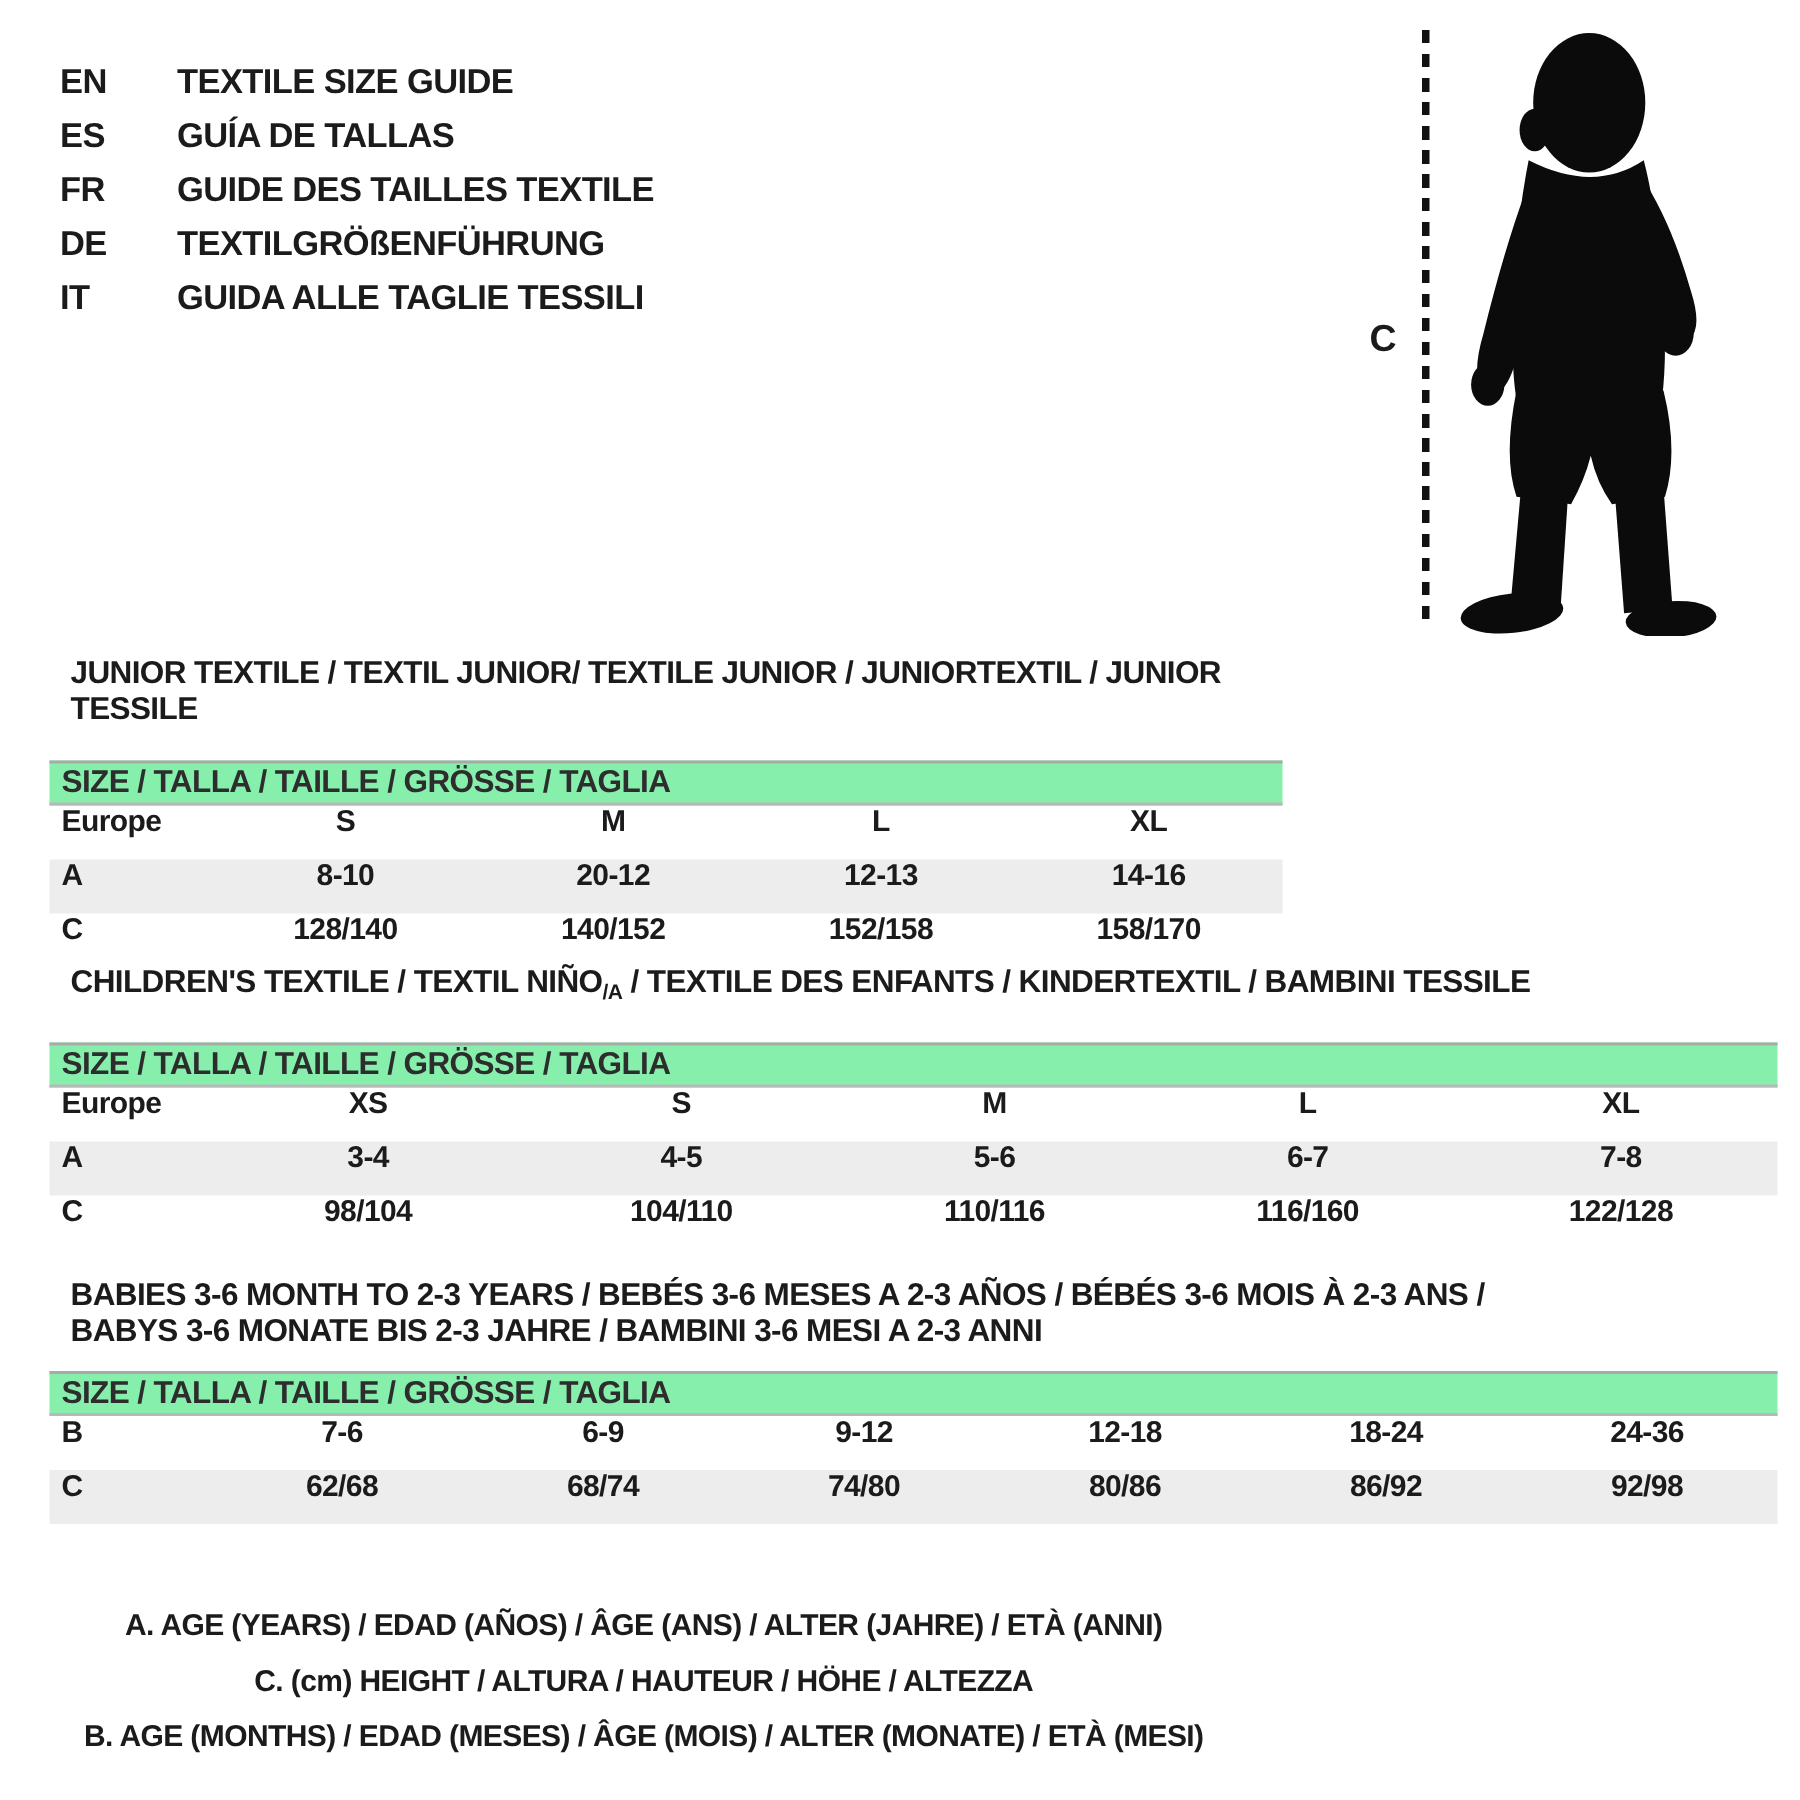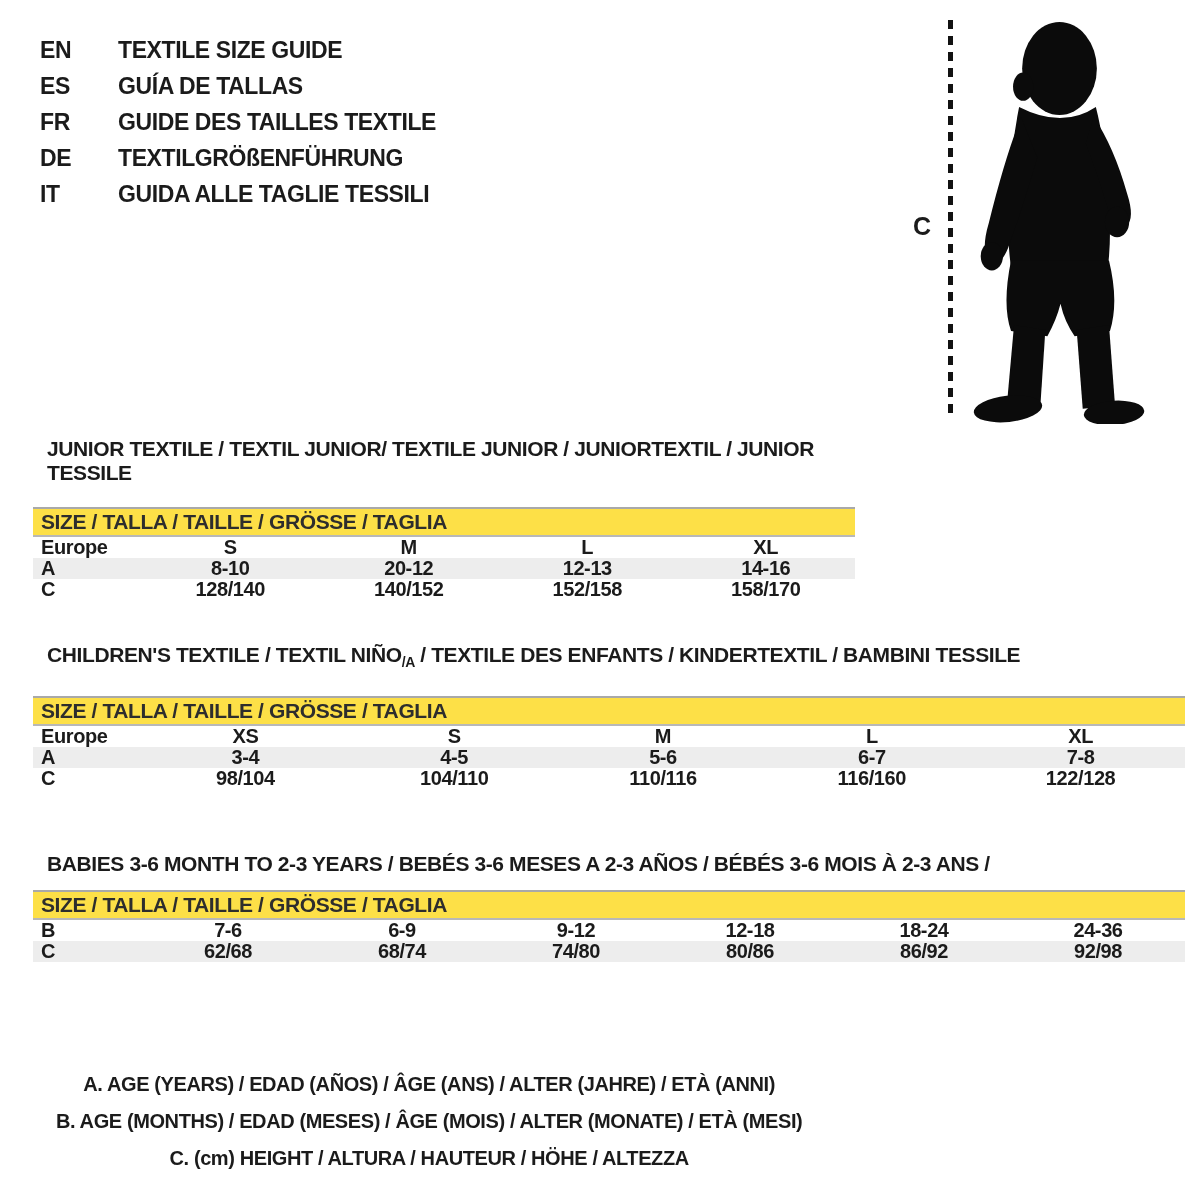--- a/index.html
+++ b/index.html
@@ -4,40 +4,40 @@
 <style>
   html,body{margin:0;padding:0;}
   body{
     width:1200px;height:1200px;position:relative;overflow:hidden;
     background:#ffffff;color:#1b1b1b;
     font-family:"Liberation Sans","DejaVu Sans",sans-serif;
     font-weight:700;letter-spacing:-0.4px;
   }
   
   .lang-block{position:absolute;left:40px;top:32px;}
-  .lang-row{display:flex;height:36px;align-items:center;font-size:23px;}
+  .lang-row{display:flex;height:36px;align-items:flex-end;font-size:23px;}
   .lang-code{width:78px;}
   
   .figure-block{position:absolute;left:905px;top:12px;width:280px;height:415px;}
   .dash-line{
     position:absolute;left:43px;top:8px;width:5px;height:400px;
     background:repeating-linear-gradient(to bottom,#121212 0px,#121212 9px,transparent 9px,transparent 16px);
   }
   .height-letter{position:absolute;left:8px;top:200px;font-size:25px;}
   .toddler{position:absolute;left:60px;top:4px;}
   
   .section{position:absolute;left:33px;}
   .sec-title{margin-left:14px;font-size:21px;line-height:24px;}
   .sec-title .subsc{font-size:14px;vertical-align:sub;}
   .size-bar{
     margin-top:22px;height:26px;line-height:26px;padding-left:8px;
-    background:#fde047;border-top:2px solid #a9a9a9;border-bottom:2px solid #b8b8b8;
+    background:#86efac;border-top:2px solid #a9a9a9;border-bottom:2px solid #b8b8b8;
     font-size:21px;color:#2d2d2d;
   }
-  .trow{display:flex;height:21px;align-items:center;font-size:20px;}
+  .trow{display:flex;height:36px;font-size:20px;}
   .trow.shaded{background:#ededed;}
   .tlabel{width:100px;padding-left:8px;flex:none;}
   .tcell{flex:1;text-align:center;}
   .s1{top:437px;width:822px;}
   .s2{top:643px;width:1152px;}
   .s3{top:852px;width:1152px;}
   .s3 .size-bar{margin-top:14px;}
   
   .legend{position:absolute;left:56px;top:1066px;text-align:center;}
   .legend-line{height:37px;line-height:37px;font-size:20px;}
@@ -147,20 +147,21 @@
     <div class="tcell">104/110</div>
     <div class="tcell">110/116</div>
     <div class="tcell">116/160</div>
     <div class="tcell">122/128</div>
   </div>
 </div>
 
 <div class="section s3">
   <div class="sec-title">
     <div>BABIES 3-6 MONTH TO 2-3 YEARS / BEBÉS 3-6 MESES A 2-3 AÑOS / BÉBÉS 3-6 MOIS À 2-3 ANS /</div>
+    <div>BABYS 3-6 MONATE BIS 2-3 JAHRE / BAMBINI 3-6 MESI A 2-3 ANNI</div>
   </div>
   <div class="size-bar">SIZE / TALLA / TAILLE / GRÖSSE / TAGLIA</div>
   <div class="trow">
     <div class="tlabel">B</div>
     <div class="tcell">7-6</div>
     <div class="tcell">6-9</div>
     <div class="tcell">9-12</div>
     <div class="tcell">12-18</div>
     <div class="tcell">18-24</div>
     <div class="tcell">24-36</div>
@@ -171,15 +172,15 @@
     <div class="tcell">68/74</div>
     <div class="tcell">74/80</div>
     <div class="tcell">80/86</div>
     <div class="tcell">86/92</div>
     <div class="tcell">92/98</div>
   </div>
 </div>
 
 <div class="legend">
   <div class="legend-line">A. AGE (YEARS) / EDAD (AÑOS) / ÂGE (ANS) / ALTER (JAHRE) / ETÀ (ANNI)</div>
+  <div class="legend-line">C. (cm) HEIGHT / ALTURA / HAUTEUR / HÖHE / ALTEZZA</div>
   <div class="legend-line">B. AGE (MONTHS) / EDAD (MESES) / ÂGE (MOIS) / ALTER (MONATE) / ETÀ (MESI)</div>
-  <div class="legend-line">C. (cm) HEIGHT / ALTURA / HAUTEUR / HÖHE / ALTEZZA</div>
 </div>
 
 </body></html>

